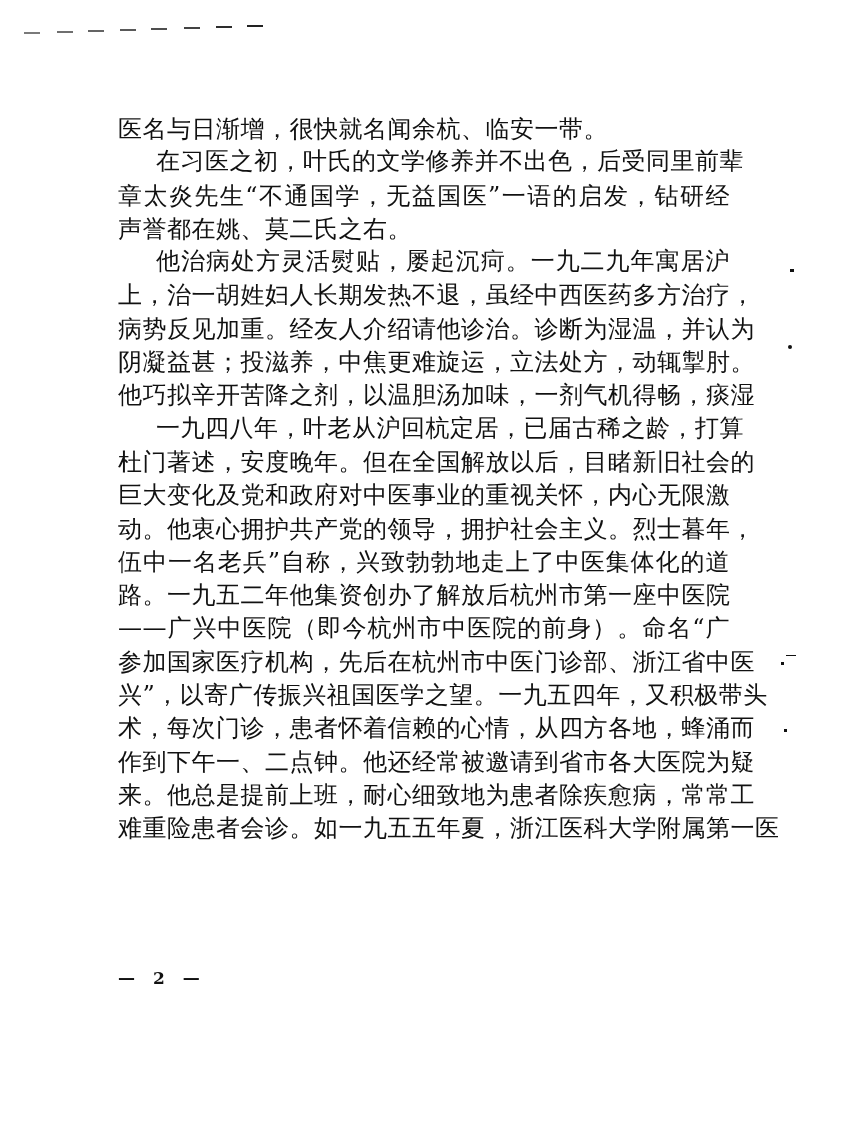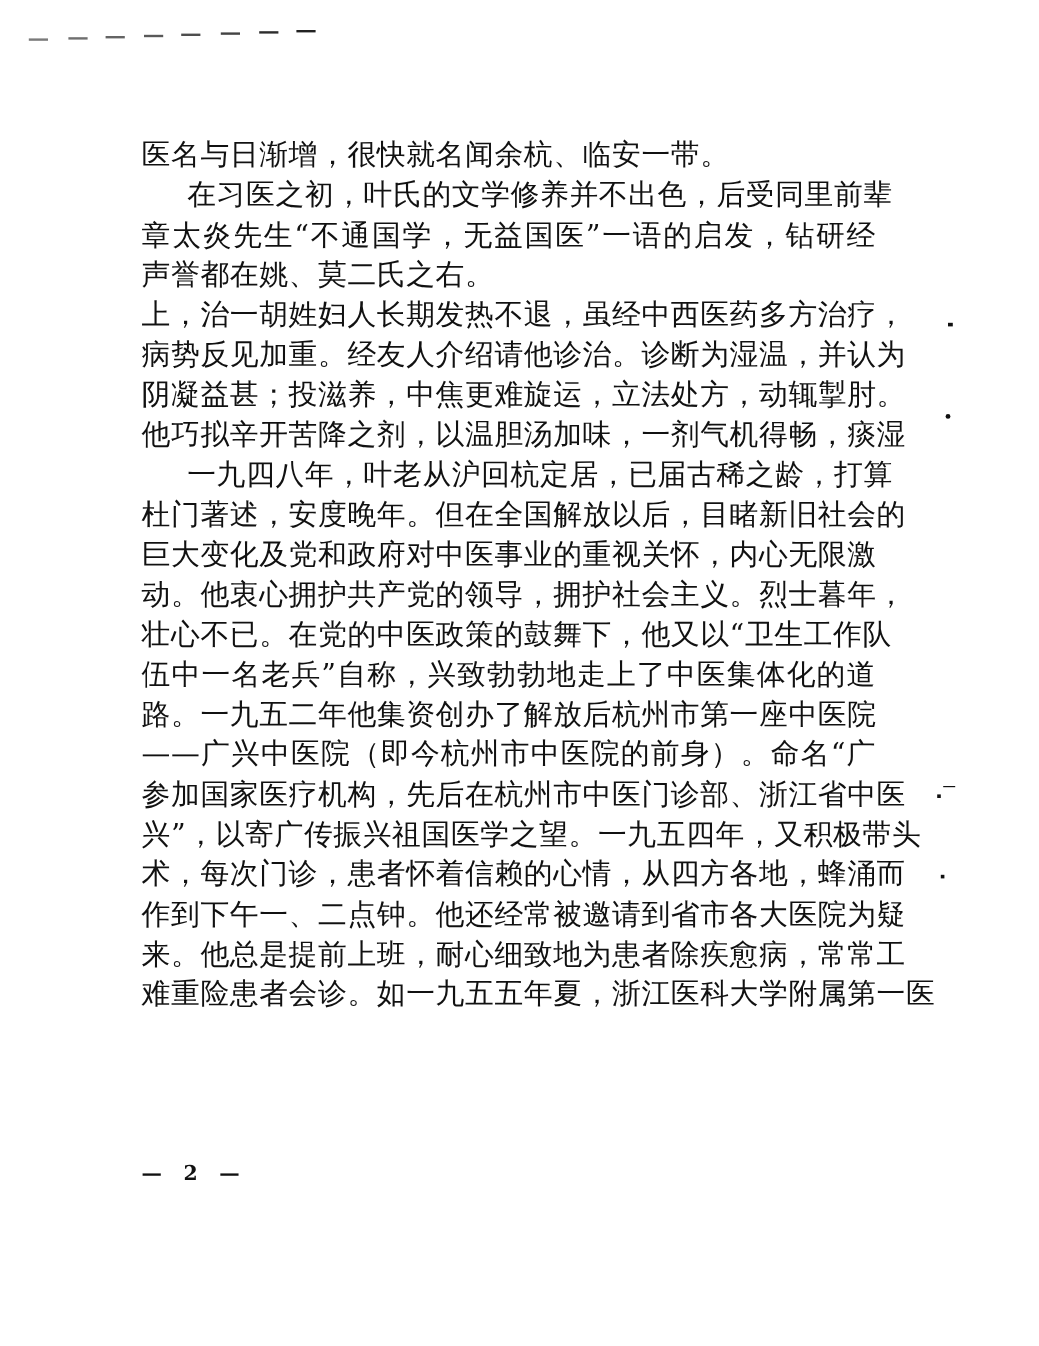--- a/index.html
+++ b/index.html
@@ -38,20 +38,21 @@
       height: 33.3px;
       line-height: 33.3px;
       font-size: 24px;
       white-space: nowrap;
       text-align: justify;
       text-align-last: justify;
       letter-spacing: 0.5px;
     }
     .line.indent {
       padding-left: 38px;
+      font-family: Liberation Mono, monospace;
     }
     .line.last {
       text-align-last: left;
     }
     .page-number {
       position: absolute;
       left: 118px;
       top: 968px;
       font-size: 17px;
       font-weight: bold;
@@ -74,29 +75,29 @@
   <div class="dash" style="left:160px;top:5px;opacity:0.85"></div>
   <div class="dash" style="left:192px;top:4px;opacity:0.95"></div>
   <div class="dash" style="left:223px;top:3px;opacity:1"></div>
 </div>
 
 <div class="page">
   <div class="line last">医名与日渐增，很快就名闻余杭、临安一带。</div>
   <div class="line indent">在习医之初，叶氏的文学修养并不出色，后受同里前辈</div>
   <div class="line">章太炎先生“不通国学，无益国医”一语的启发，钻研经</div>
   <div class="line last">声誉都在姚、莫二氏之右。</div>
+  <div class="line indent">他治病处方灵活熨贴，屡起沉疴。一九二九年寓居沪</div>
   <div class="line">上，治一胡姓妇人长期发热不退，虽经中西医药多方治疗，</div>
   <div class="line">病势反见加重。经友人介绍请他诊治。诊断为湿温，并认为</div>
   <div class="line">阴凝益甚；投滋养，中焦更难旋运，立法处方，动辄掣肘。</div>
   <div class="line">他巧拟辛开苦降之剂，以温胆汤加味，一剂气机得畅，痰湿</div>
   <div class="line indent">一九四八年，叶老从沪回杭定居，已届古稀之龄，打算</div>
   <div class="line">杜门著述，安度晚年。但在全国解放以后，目睹新旧社会的</div>
   <div class="line">巨大变化及党和政府对中医事业的重视关怀，内心无限激</div>
   <div class="line">动。他衷心拥护共产党的领导，拥护社会主义。烈士暮年，</div>
-  <div class="line">壮心不已。在党的中医政策的鼓舞下，他又以“卫生工作队</div>
   <div class="line">伍中一名老兵”自称，兴致勃勃地走上了中医集体化的道</div>
   <div class="line">路。一九五二年他集资创办了解放后杭州市第一座中医院</div>
   <div class="line">——广兴中医院（即今杭州市中医院的前身）。命名“广</div>
   <div class="line">参加国家医疗机构，先后在杭州市中医门诊部、浙江省中医</div>
   <div class="line">兴”，以寄广传振兴祖国医学之望。一九五四年，又积极带头</div>
   <div class="line">术，每次门诊，患者怀着信赖的心情，从四方各地，蜂涌而</div>
   <div class="line">作到下午一、二点钟。他还经常被邀请到省市各大医院为疑</div>
   <div class="line">来。他总是提前上班，耐心细致地为患者除疾愈病，常常工</div>
   <div class="line">难重险患者会诊。如一九五五年夏，浙江医科大学附属第一医</div>
 </div>

